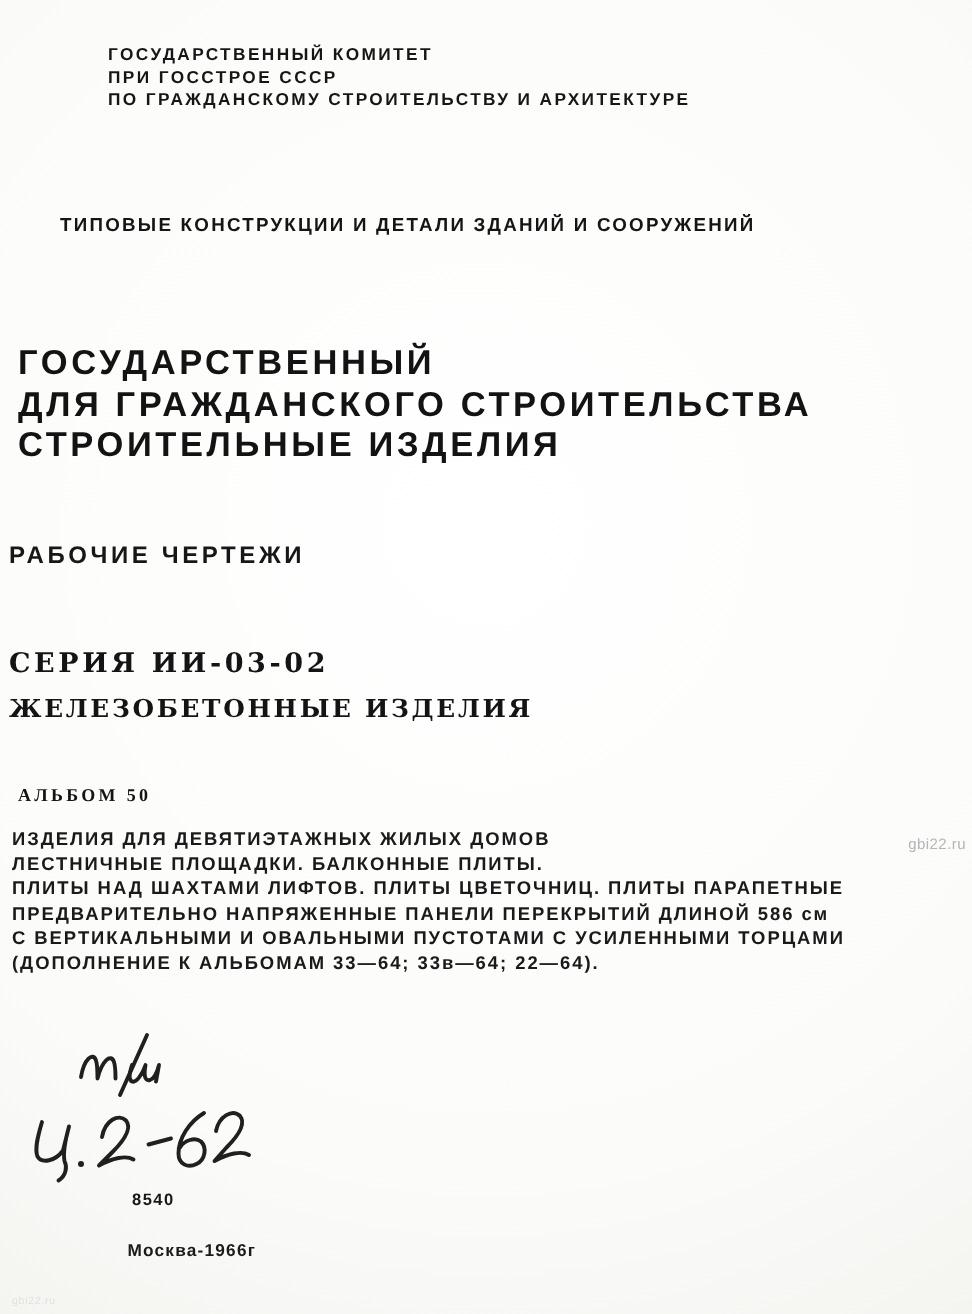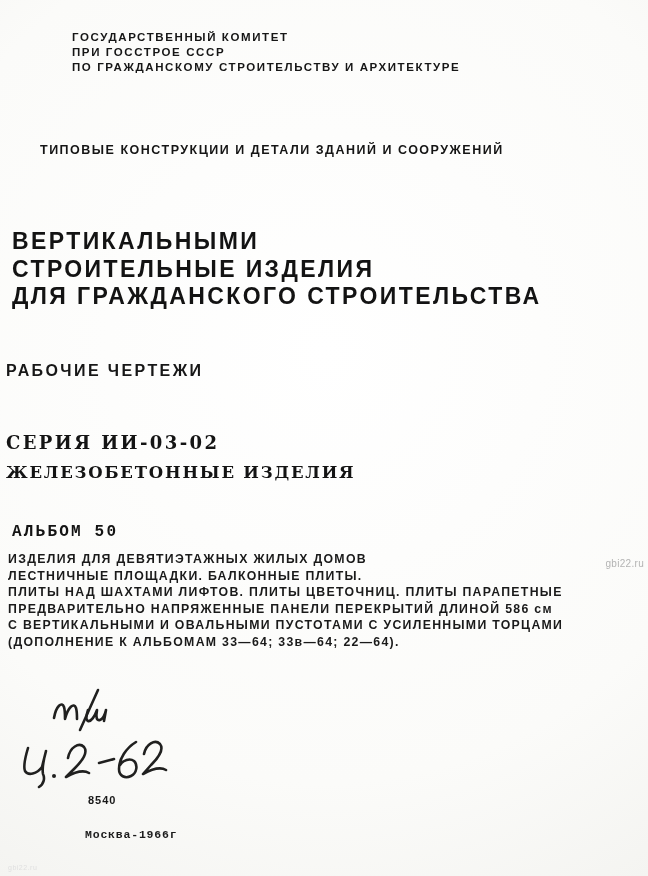--- a/index.html
+++ b/index.html
@@ -17,51 +17,51 @@
   .abs{position:absolute;}
   .ctr{text-align:left;}
   .b{font-weight:bold;}
 
   .org-block{left:72px;top:30px;width:576px;font-size:11.5px;line-height:15px;letter-spacing:1.6px;color:#161616;}
   .series-hdr{left:40px;top:143px;width:632px;font-size:12.5px;letter-spacing:1.5px;color:#151515;}
   .main-title{left:12px;top:228px;width:636px;font-size:23px;line-height:27.5px;letter-spacing:2.4px;color:#131313;}
   .subtitle{left:6px;top:362px;width:648px;font-size:16px;letter-spacing:2.4px;color:#171717;}
   .series-name{left:6px;top:432px;width:648px;font-family:"DejaVu Serif", serif;font-size:18px;letter-spacing:2.4px;color:#141414;}
   .series-type{left:6px;top:463px;width:648px;font-family:"DejaVu Serif", serif;font-size:16.5px;letter-spacing:1.8px;color:#141414;}
-  .album-title{left:12px;top:523px;width:636px;font-family:Liberation Mono, monospace;font-size:16px;letter-spacing:2.2px;color:#141414;}
+  .album-title{left:12px;top:523px;width:636px;font-family:Liberation Serif, serif;font-size:12px;letter-spacing:2.2px;color:#141414;}
   .album-desc{left:8px;top:551px;width:648px;font-size:12.3px;line-height:16.6px;letter-spacing:1.3px;color:#1a1a1a;}
 
   .wm-right{right:4px;top:558px;font-size:10px;letter-spacing:0.3px;color:#b4b4b4;font-weight:normal;}
   .wm-bottom{left:8px;top:864px;font-size:7px;color:#e0e0e0;font-weight:normal;letter-spacing:0.5px;}
 
   .order-no{left:88px;top:794px;font-size:11px;letter-spacing:1px;color:#191919;}
-  .city-year{left:85px;top:828px;width:560px;font-size:11.5px;letter-spacing:0.8px;color:#1b1b1b;font-family:Liberation Mono, monospace;}
+  .city-year{left:85px;top:828px;width:560px;font-size:11.5px;letter-spacing:0.8px;color:#1b1b1b;}
 
   .handwriting{left:16px;top:686px;width:160px;height:110px;}
   .handwriting svg{display:block;width:100%;height:100%;}
   .handwriting path{fill:none;stroke:#20201f;stroke-width:2.6;stroke-linecap:round;stroke-linejoin:round;}
   .handwriting .dot{fill:#20201f;stroke:none;}
 </style>
 </head>
 <body>
 
 <div class="page">
 
   <div class="abs ctr b org-block">
     <div>ГОСУДАРСТВЕННЫЙ КОМИТЕТ</div>
     <div>ПРИ ГОССТРОЕ СССР</div>
     <div>ПО ГРАЖДАНСКОМУ СТРОИТЕЛЬСТВУ И АРХИТЕКТУРЕ</div>
   </div>
 
   <div class="abs ctr b series-hdr">ТИПОВЫЕ КОНСТРУКЦИИ И ДЕТАЛИ ЗДАНИЙ И СООРУЖЕНИЙ</div>
 
   <div class="abs ctr b main-title">
-    <div>ВЕРТИКАЛЬНЫМИ</div>
+    <div>ГОСУДАРСТВЕННЫЙ</div>
+    <div>ДЛЯ ГРАЖДАНСКОГО СТРОИТЕЛЬСТВА</div>
     <div>СТРОИТЕЛЬНЫЕ ИЗДЕЛИЯ</div>
-    <div>ДЛЯ ГРАЖДАНСКОГО СТРОИТЕЛЬСТВА</div>
   </div>
 
   <div class="abs ctr b subtitle">РАБОЧИЕ ЧЕРТЕЖИ</div>
 
   <div class="abs ctr b series-name">СЕРИЯ ИИ-03-02</div>
   <div class="abs ctr b series-type">ЖЕЛЕЗОБЕТОННЫЕ ИЗДЕЛИЯ</div>
 
   <div class="abs ctr b album-title">АЛЬБОМ 50</div>
   <div class="abs ctr b album-desc">
     <div>ИЗДЕЛИЯ ДЛЯ ДЕВЯТИЭТАЖНЫХ ЖИЛЫХ ДОМОВ</div>

